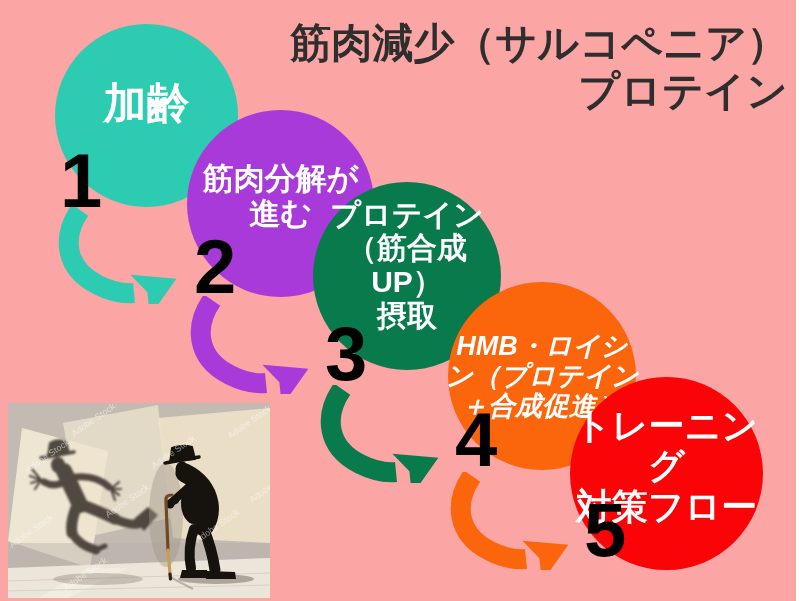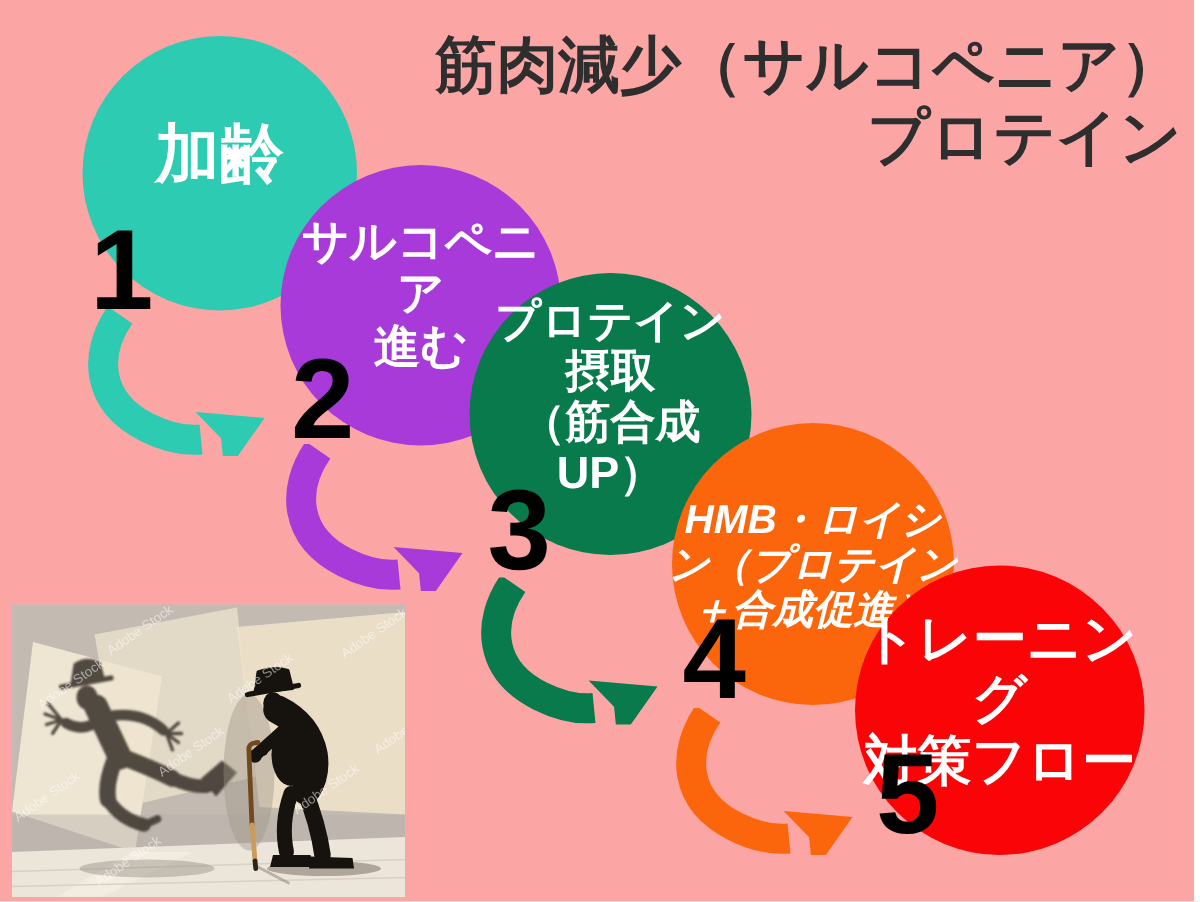--- a/index.html
+++ b/index.html
@@ -63,30 +63,30 @@
   </div>
 
   <div class="circle c1" style="--c: #2dcbb1;">
     <div class="clabel">
       <div>加齢</div>
     </div>
   </div>
 
   <div class="circle c2" style="--c: #a83ad9;">
     <div class="clabel">
-      <div>サルコペニア</div>
+      <div>筋肉分解が</div>
       <div>進む</div>
     </div>
   </div>
 
   <div class="circle c3" style="--c: #087a4c;">
     <div class="clabel">
       <div>プロテイン</div>
+      <div>（筋合成UP）</div>
       <div>摂取</div>
-      <div>（筋合成UP）</div>
     </div>
   </div>
 
   <div class="circle c4" style="--c: #fb660c;">
     <div class="clabel">
       <div>HMB・ロイシ</div>
       <div>ン（プロテイン</div>
       <div>＋合成促進）</div>
     </div>
   </div>

